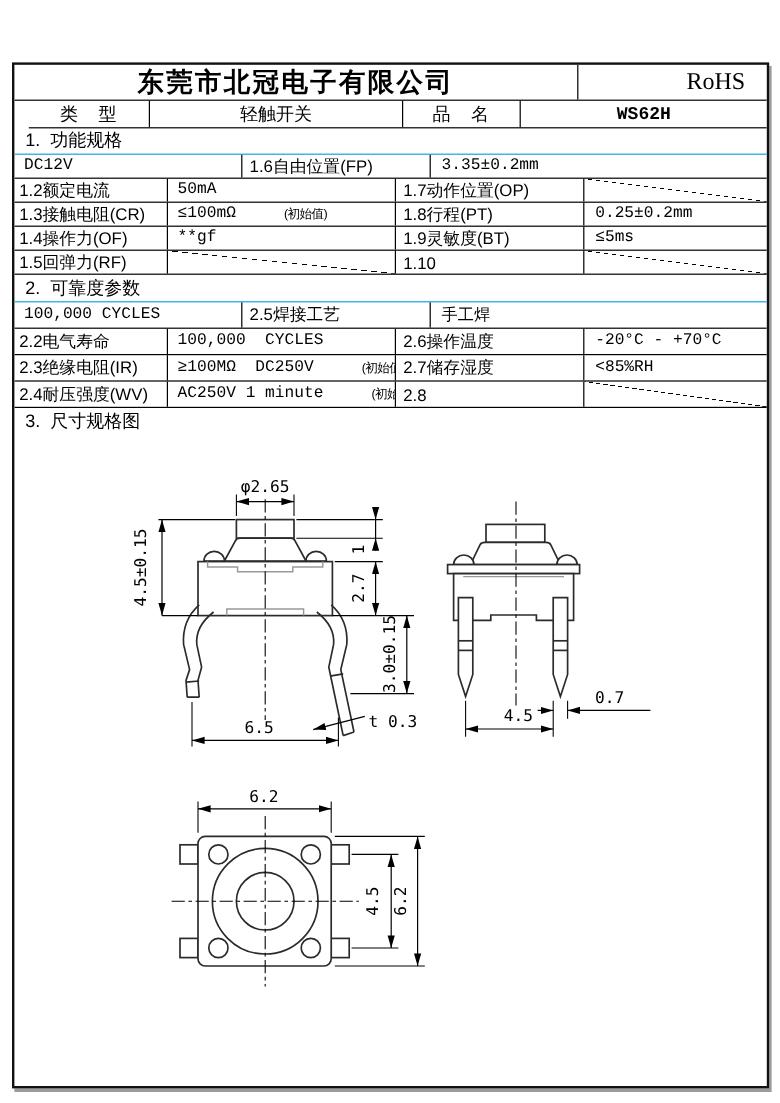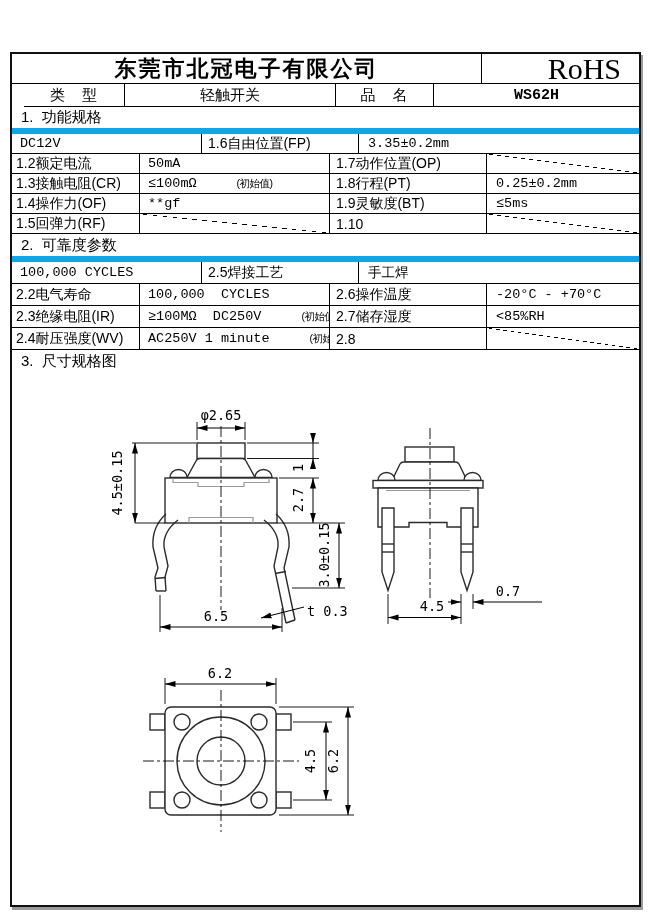--- a/index.html
+++ b/index.html
@@ -4,26 +4,26 @@
 <style>
   html,body{margin:0;padding:0;background:#fff;}
   body{width:650px;height:919px;position:relative;font-family:"Liberation Sans",sans-serif;color:#000;}
   .sheet{position:absolute;left:10px;top:52px;width:631px;height:855px;box-sizing:border-box;
          border:2px solid #111;box-shadow:2px 3px 0 #9a9a9a;background:#fff;overflow:hidden;}
   .row{display:flex;border-bottom:1px solid #000;box-sizing:border-box;}
   .row>div{box-sizing:border-box;border-right:1px solid #000;display:flex;align-items:center;overflow:hidden;white-space:nowrap;}
   .row>div:last-child{border-right:none;}
   .r-title{height:30px;}
   .company{width:470px;justify-content:center;font-size:22px;font-weight:bold;letter-spacing:2px;}
-  .rohs{width:157px;justify-content:flex-end;padding-right:18px;font-family:"Liberation Serif",serif;font-size:30px;}
+  .rohs{width:157px;justify-content:flex-end;padding-right:18px;font-family:"Liberation Serif",serif;font-size:20px;}
   .r-prod{height:23px;font-size:15px;margin-left:12px;}
   .r-prod .pl{justify-content:center;letter-spacing:1px;}
   .p1{width:103px;}.p2{width:215px;justify-content:center;}.p3{width:100px;}.p4{width:209px;justify-content:center;}
   .pn{font-family:"Liberation Mono","DejaVu Sans Mono",monospace;font-weight:bold;font-size:15px;}
-  .sect{height:21px;border-bottom:6px solid #0ea5e9;display:flex;align-items:center;padding-left:9px;font-size:15px;white-space:pre;}
+  .sect{height:21px;border-bottom:1px solid #0ea5e9;display:flex;align-items:center;padding-left:9px;font-size:15px;white-space:pre;}
   .sect.s2{height:22px;}
   .sect.s3{height:22px;border-bottom:none;}
   .trow{height:20px;font-size:14px;}
   .trow2{height:22px;font-size:14px;}
   .c1{width:128px;padding-left:4px;}
   .c2{width:190px;padding-left:8px;}
   .c3{width:157px;padding-left:6px;}
   .c4{width:152px;padding-left:9px;}
   .val{font-family:"Liberation Mono","DejaVu Sans Mono",monospace;font-size:13.5px;white-space:pre;}
   .note{font-size:10.5px;margin-left:4px;letter-spacing:-0.5px;padding-left:36px;}

